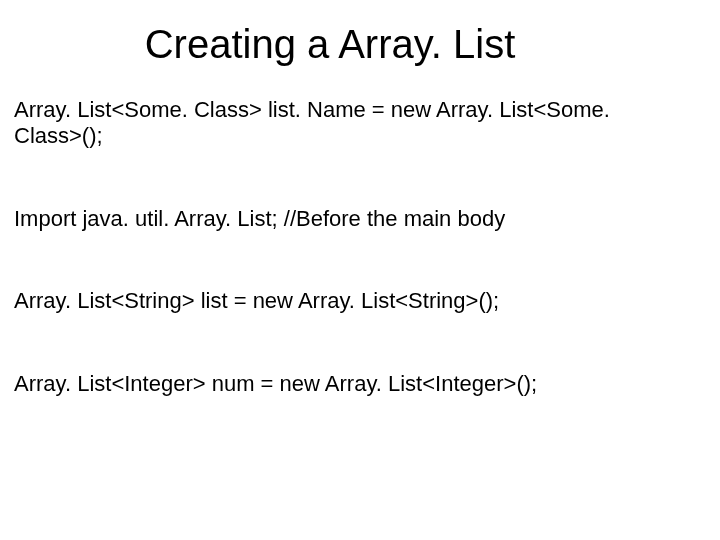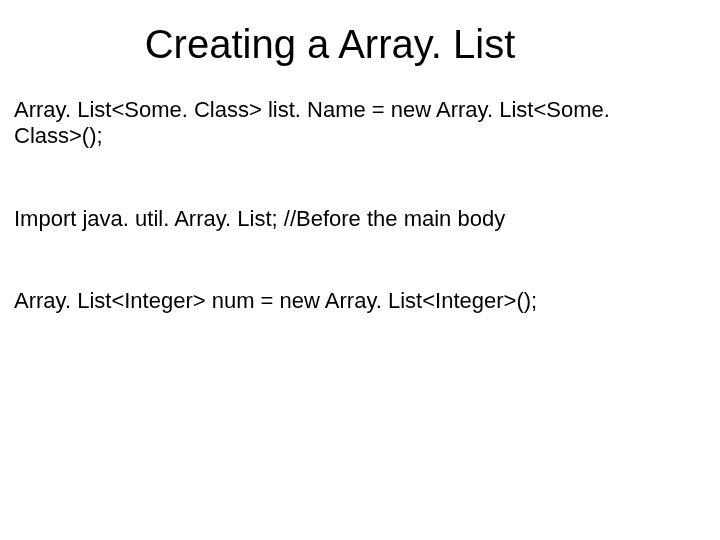--- a/index.html
+++ b/index.html
@@ -39,15 +39,16 @@
   }
 </style>
 </head>
 <body>
 
 <div class="slide">
   <h1 class="title">Creating a Array. List</h1>
   <div class="body">
     <div class="line">Array. List&lt;Some. Class&gt; list. Name = new Array. List&lt;Some. Class&gt;();</div>
     <div class="line">Import java. util. Array. List; //Before the main body</div>
+    <div class="line">Array. List&lt;String&gt; list = new Array. List&lt;String&gt;();</div>
     <div class="line">Array. List&lt;Integer&gt; num = new Array. List&lt;Integer&gt;();</div>
   </div>
 </div>
 
 </body></html>

